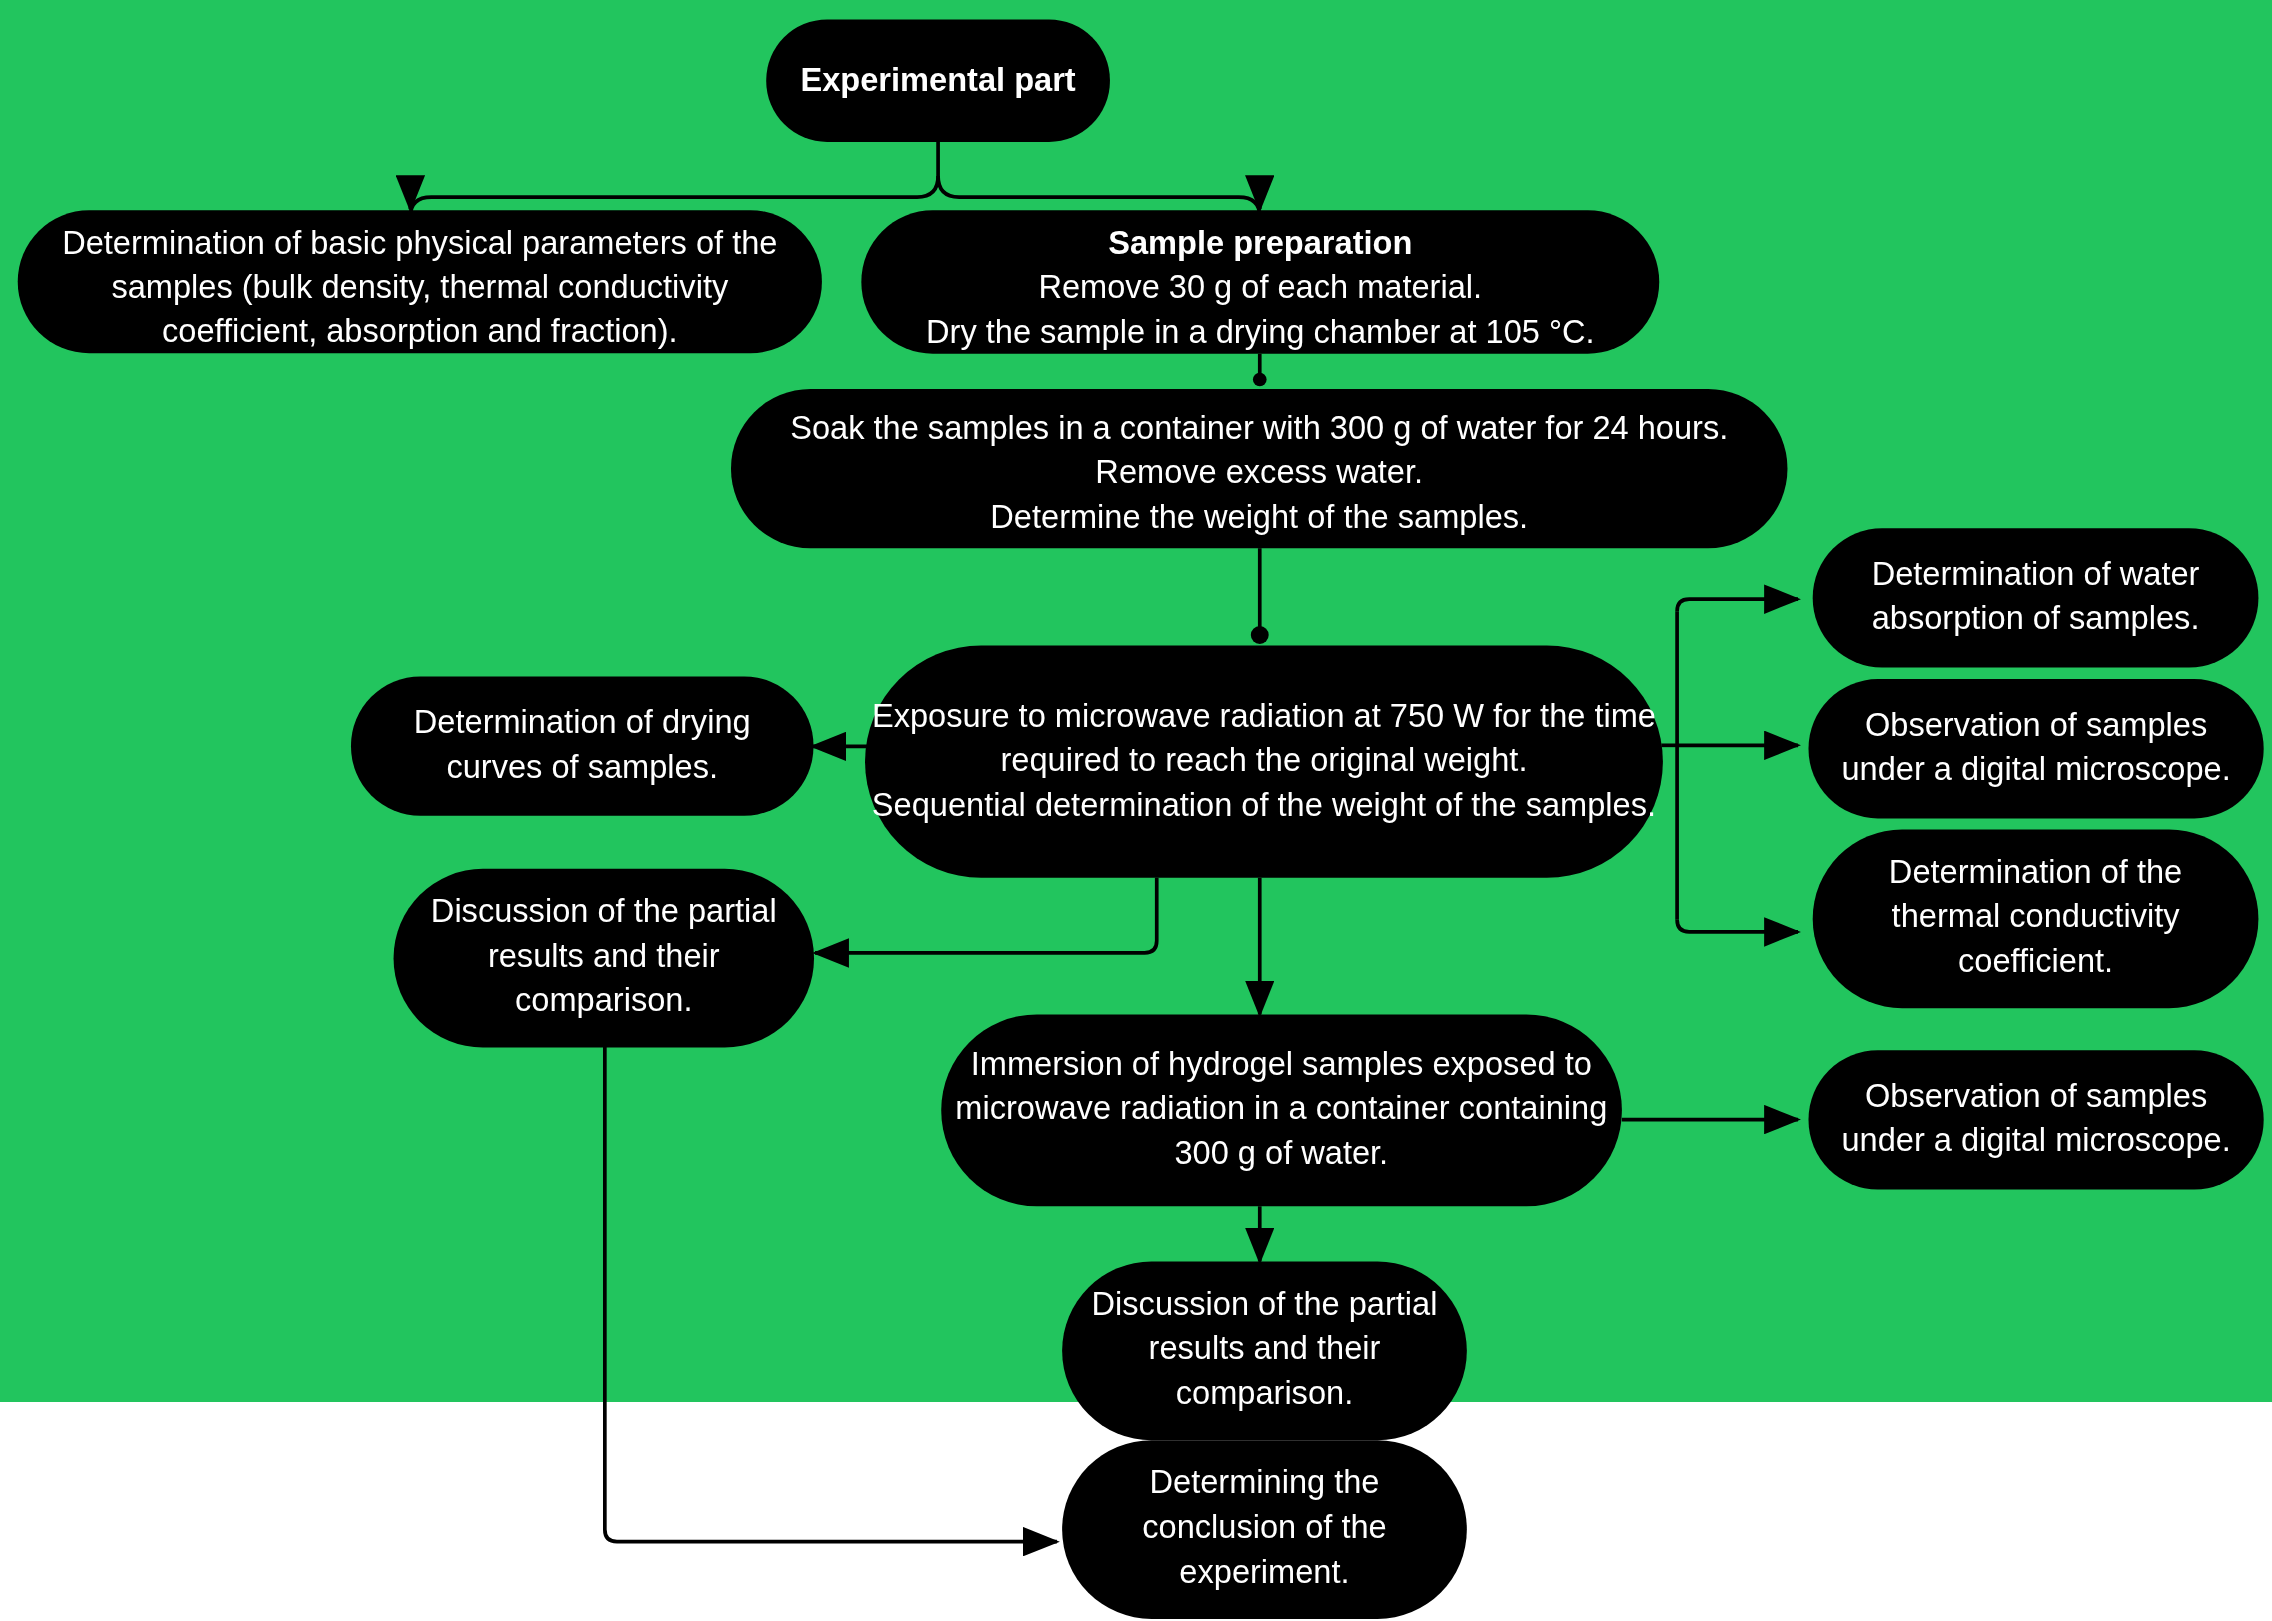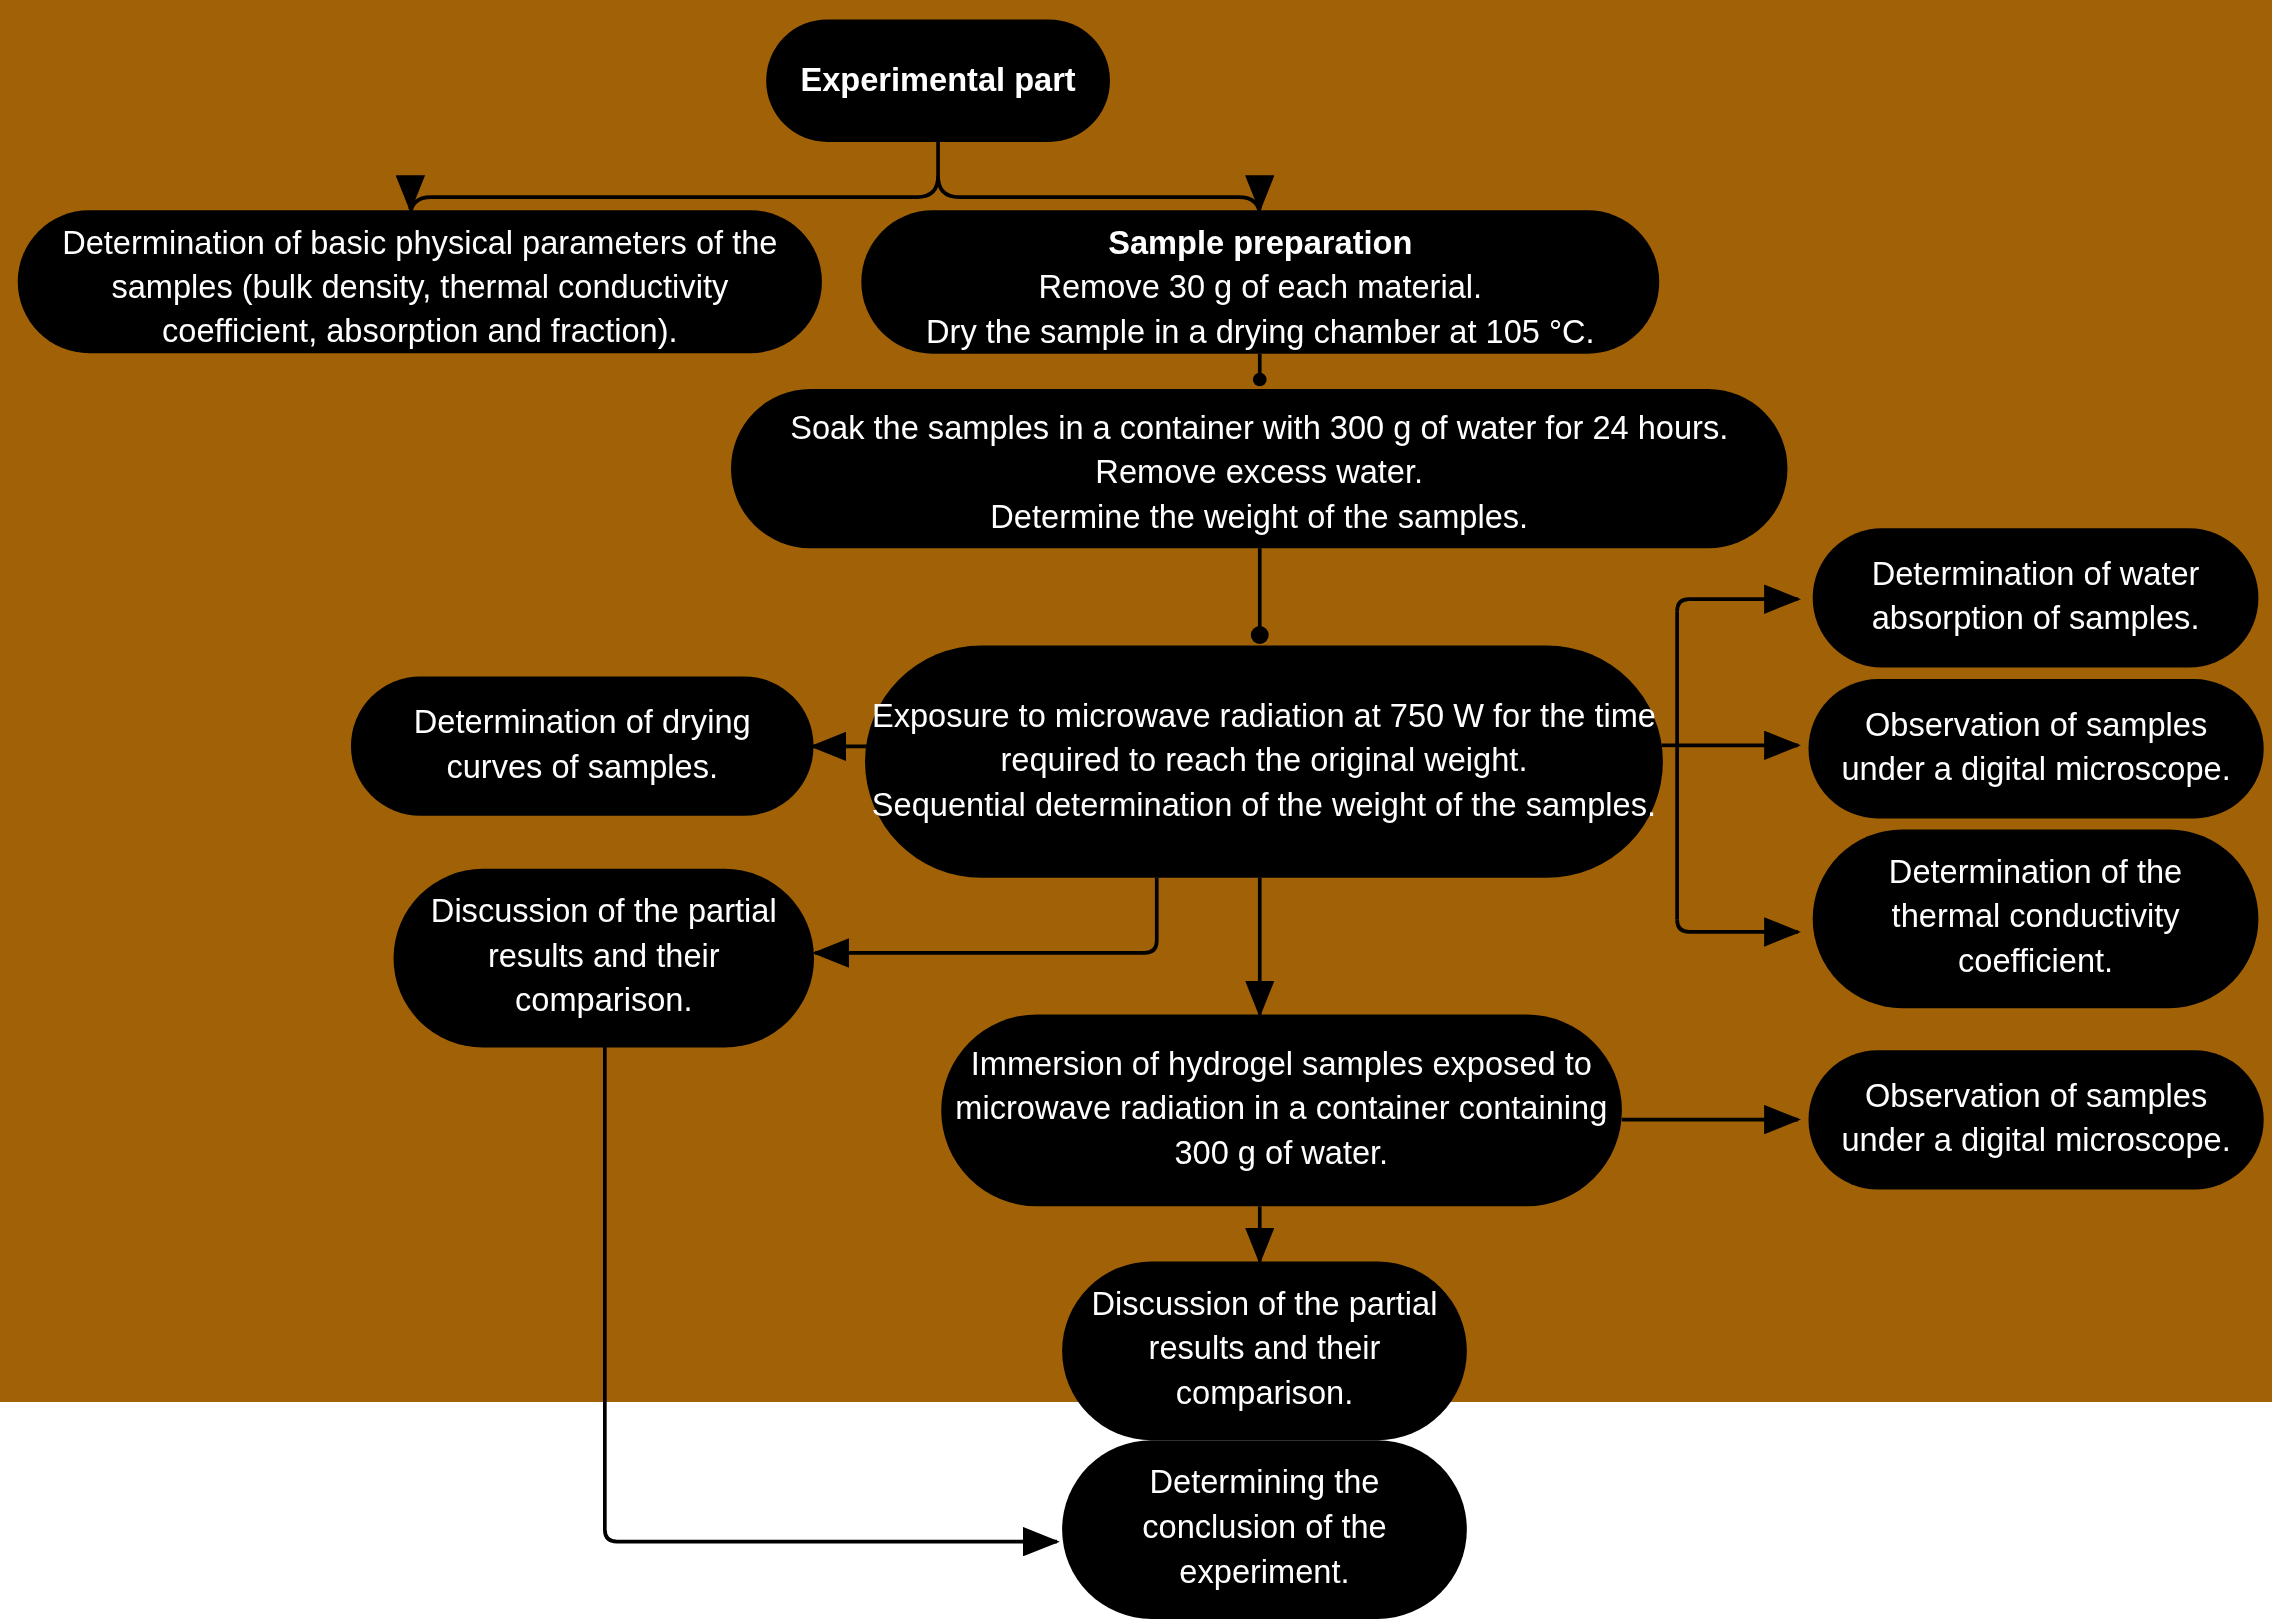--- a/index.html
+++ b/index.html
@@ -10,21 +10,21 @@
   body {
     width: 2273px;
     height: 1621px;
     overflow: hidden;
     font-family: "Liberation Sans", sans-serif;
   }
   #flow-root {
     position: relative;
     width: 2273px;
     height: 1402px;
-    background: #a16207;
+    background: #22c55e;
   }
   svg.flow-svg {
     display: block;
     width: 2273px;
     height: 1621px;
   }
   .node-shape {
     fill: #000000;
   }
   .node-text {

